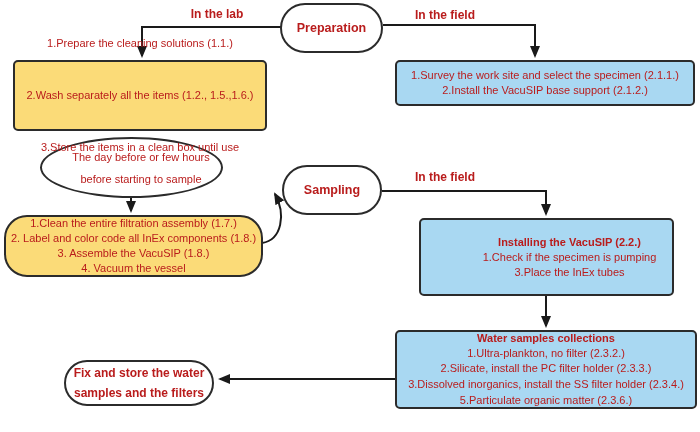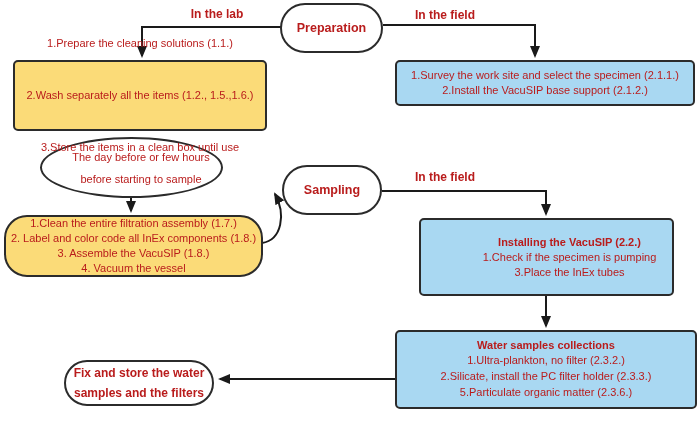--- a/index.html
+++ b/index.html
@@ -91,16 +91,17 @@
   <div class="node process blue" style="left:419px;top:218px;width:255px;height:78px;padding-left:46px;">
     <div class="node-title">Installing the VacuSIP (2.2.)</div>
     <div class="line">1.Check if the specimen is pumping</div>
     <div class="line">3.Place the InEx tubes</div>
   </div>
 
   <div class="node process blue water" style="left:395px;top:330px;width:302px;height:79px;">
     <div class="node-title">Water samples collections</div>
     <div class="line">1.Ultra-plankton, no filter (2.3.2.)</div>
     <div class="line">2.Silicate, install the PC filter holder (2.3.3.)</div>
+    <div class="line">3.Dissolved inorganics, install the SS filter holder (2.3.4.)</div>
     <div class="line">5.Particulate organic matter (2.3.6.)</div>
   </div>
 
 </div>
 
 </body></html>

